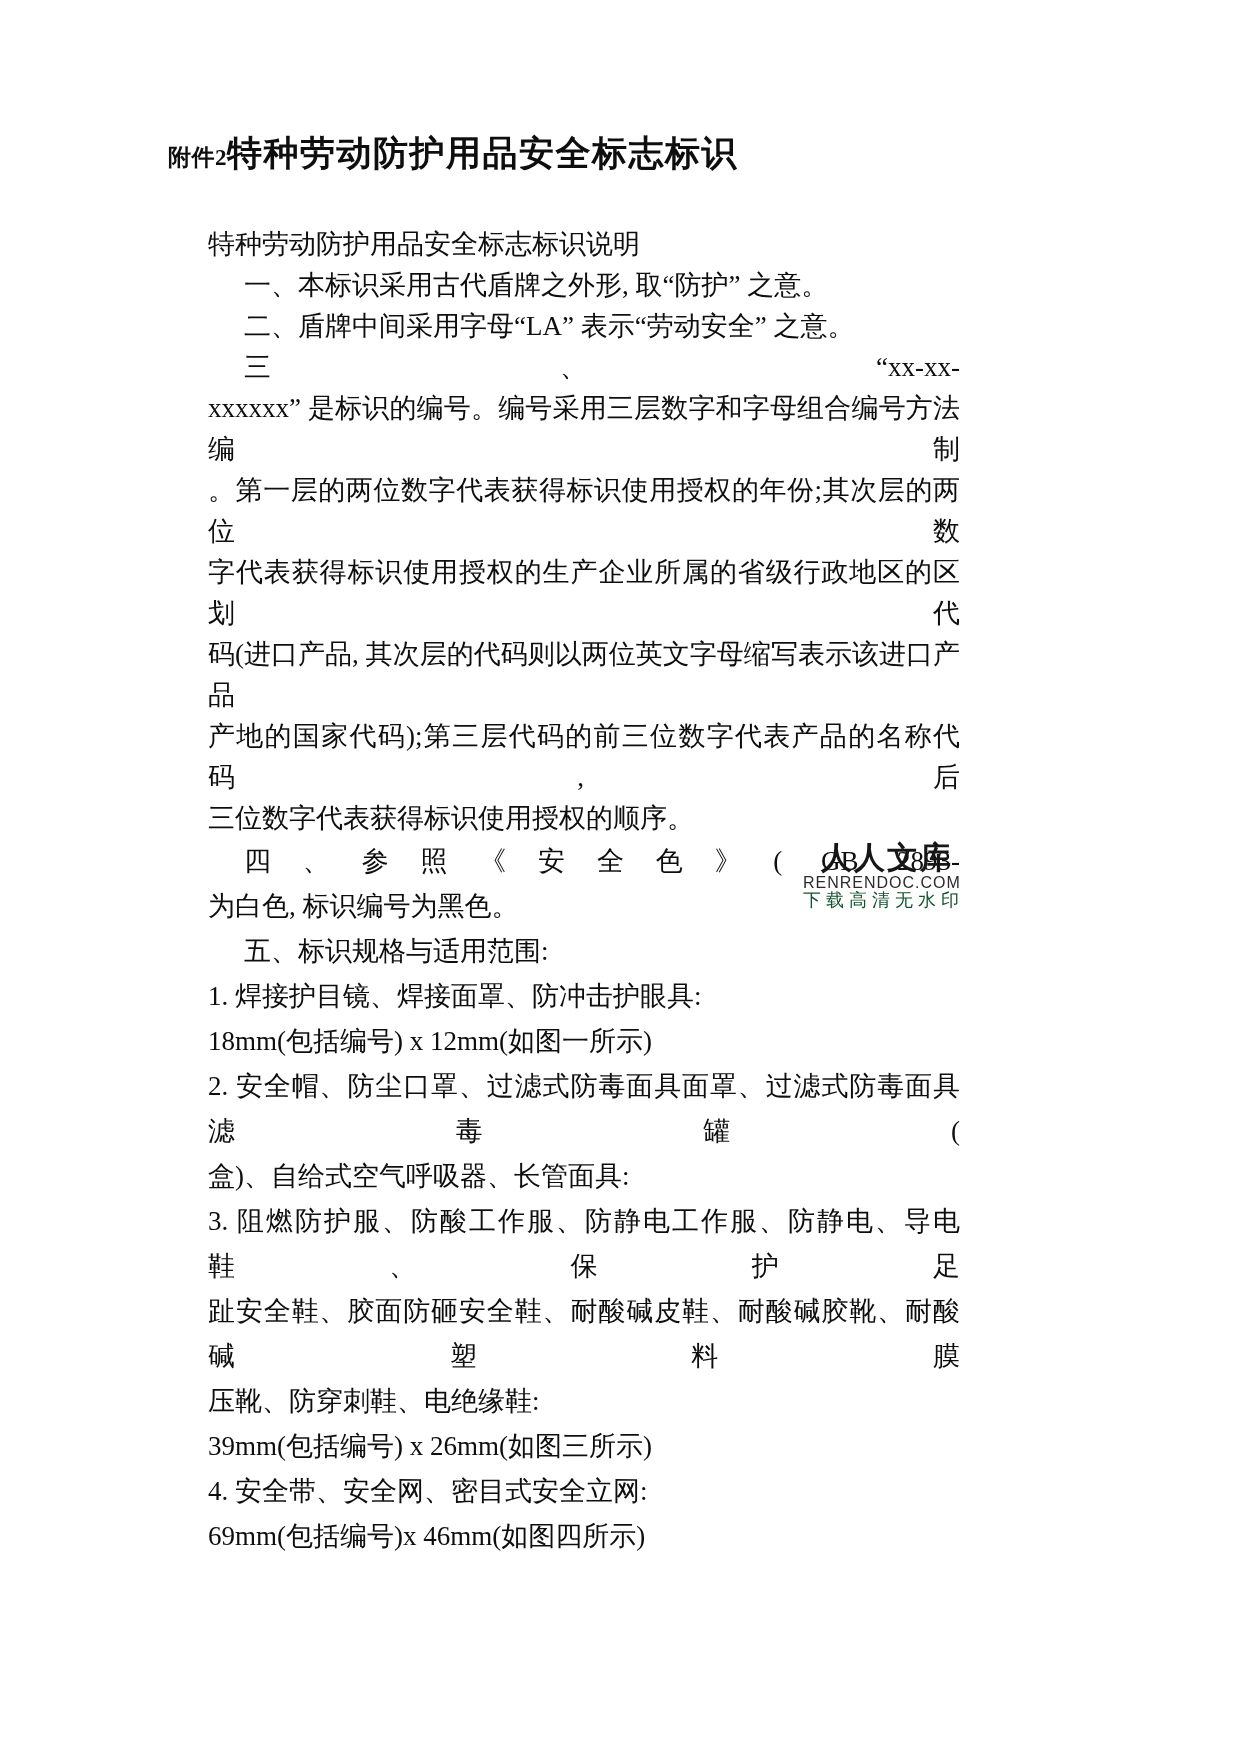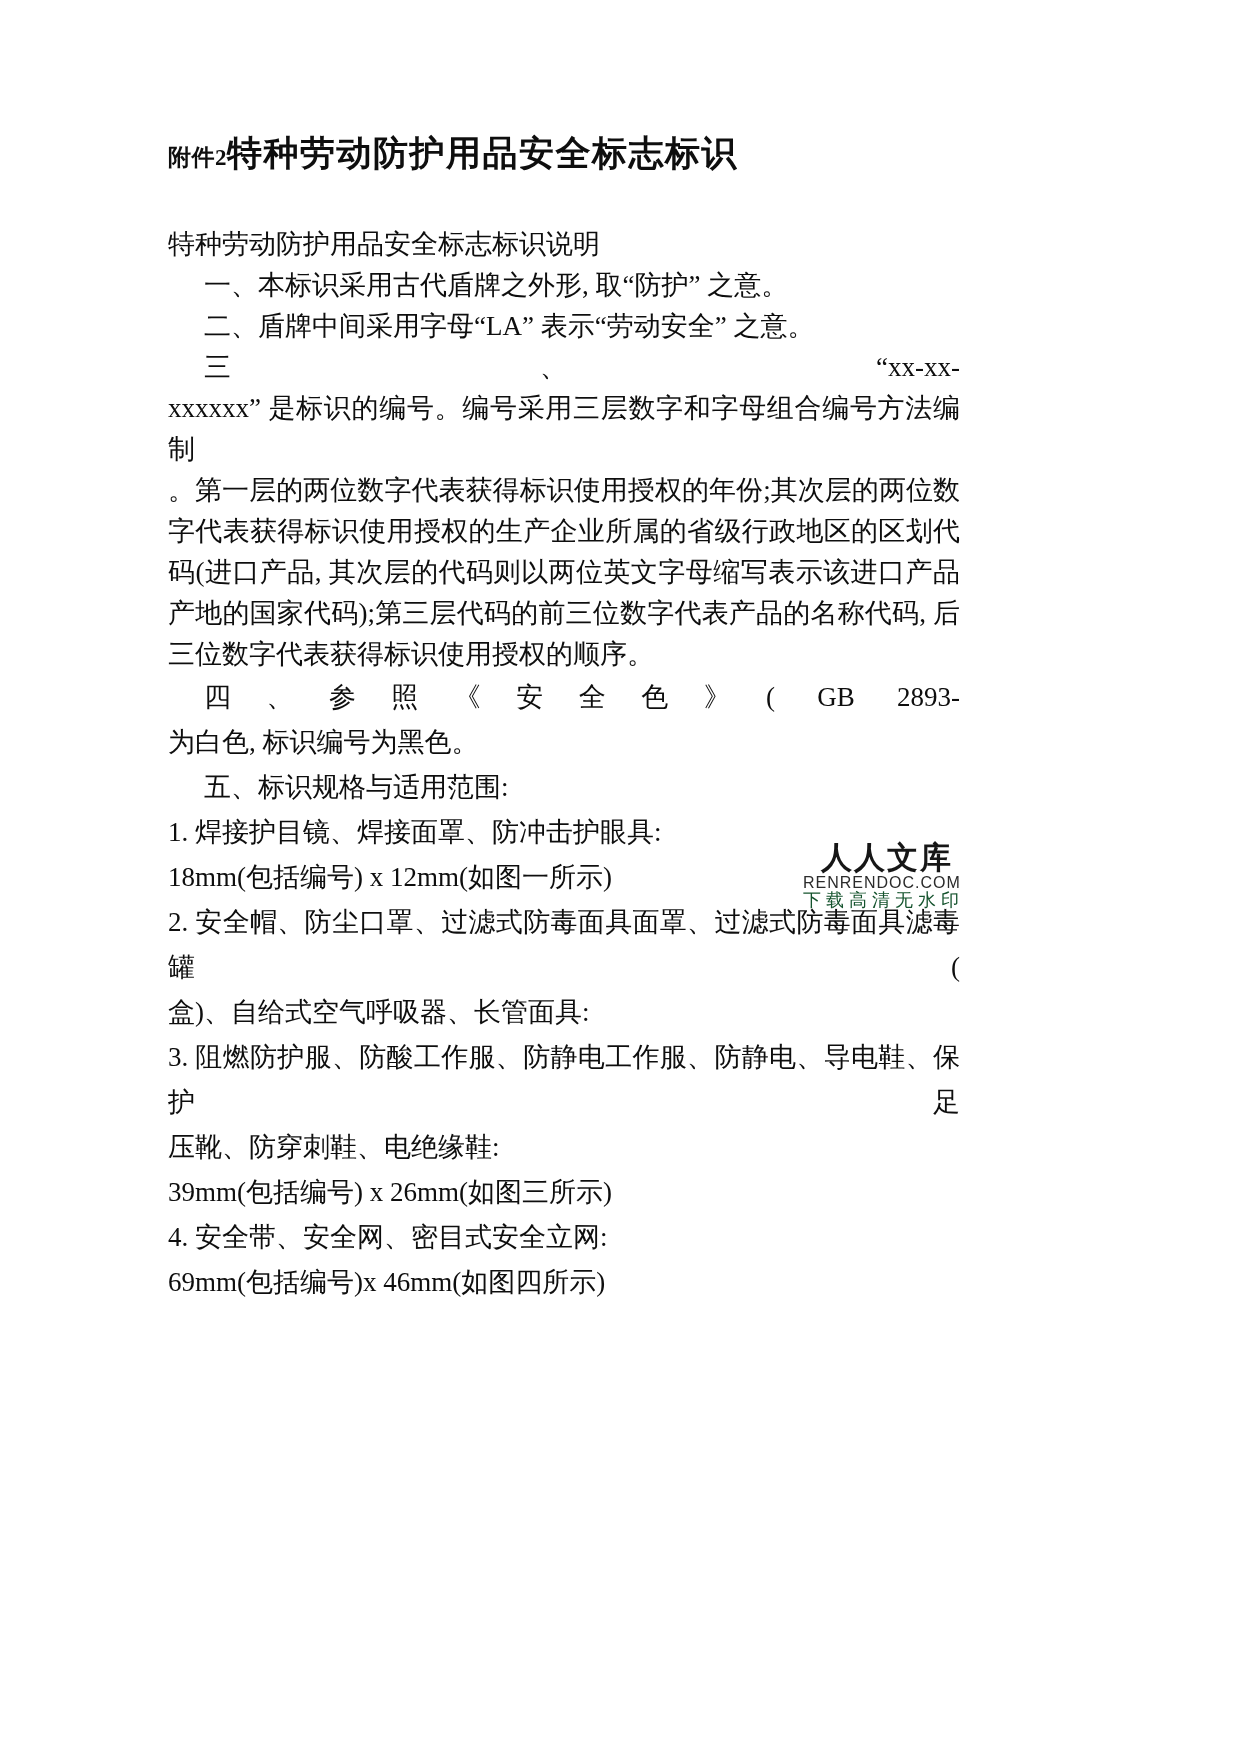--- a/index.html
+++ b/index.html
@@ -31,20 +31,21 @@
   .main-title {
     font-size: 35px;
     font-weight: 700;
     letter-spacing: 1.5px;
   }
   .ln {
     font-size: 27px;
     line-height: 41px;
     text-align: justify;
     text-justify: auto;
+    margin-left: 40px;
   }
   .g2 { line-height: 45px; }
   .fill { text-align-last: justify; }
   .spread { text-align-last: justify; }
   .indent { text-indent: 36px; }
   .watermark {
     position: absolute;
     left: 803px;
     top: 842px;
     width: 150px;
@@ -96,20 +97,21 @@
     <div class="ln fill">产地的国家代码);第三层代码的前三位数字代表产品的名称代码, 后</div>
     <div class="ln">三位数字代表获得标识使用授权的顺序。</div>
     <div class="ln g2 indent spread">四、参照《安全色》( GB 2893-</div>
     <div class="ln g2">为白色, 标识编号为黑色。</div>
     <div class="ln g2 indent">五、标识规格与适用范围:</div>
     <div class="ln g2">1. 焊接护目镜、焊接面罩、防冲击护眼具:</div>
     <div class="ln g2">18mm(包括编号) x 12mm(如图一所示)</div>
     <div class="ln g2 fill">2. 安全帽、防尘口罩、过滤式防毒面具面罩、过滤式防毒面具滤毒罐(</div>
     <div class="ln g2">盒)、自给式空气呼吸器、长管面具:</div>
     <div class="ln g2 fill">3. 阻燃防护服、防酸工作服、防静电工作服、防静电、导电鞋、保护足</div>
+    <div class="ln g2 fill">趾安全鞋、胶面防砸安全鞋、耐酸碱皮鞋、耐酸碱胶靴、耐酸碱塑料膜</div>
     <div class="ln g2">压靴、防穿刺鞋、电绝缘鞋:</div>
     <div class="ln g2">39mm(包括编号) x 26mm(如图三所示)</div>
     <div class="ln g2">4. 安全带、安全网、密目式安全立网:</div>
     <div class="ln g2">69mm(包括编号)x 46mm(如图四所示)</div>
   </div>
 
   <div class="watermark">
     <div class="wm-brand">人人文库</div>
     <div class="wm-site">RENRENDOC.COM</div>
     <div class="wm-tagline">下载高清无水印</div>

